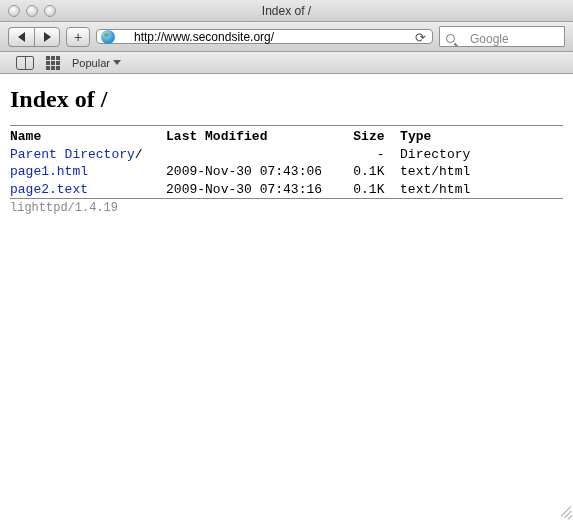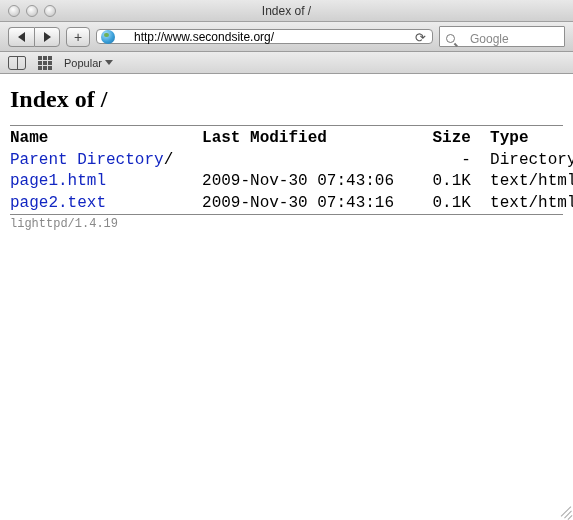--- a/index.html
+++ b/index.html
@@ -138,21 +138,21 @@
 .search-ph {
   color: #888;
   font-size: 12px;
 }
 .bookbar {
   height: 22px;
   background: linear-gradient(to bottom, #ececec, #d6d6d6);
   border-bottom: 1px solid #9c9c9c;
   display: flex;
   align-items: center;
-  padding: 0 8px;
+  padding: 0 16px;
   gap: 12px;
 }
 .book-icon {
   width: 18px; height: 14px;
   border: 1.2px solid #555;
   border-radius: 2px 2px 3px 3px;
   position: relative;
 }
 .book-icon::before {
   content: "";
@@ -210,21 +210,21 @@
   color: #000;
   margin-bottom: 12px;
 }
 hr {
   border: none;
   border-top: 1px solid #888;
   margin-bottom: 2px;
 }
 .listing {
   font-family: "Courier New", monospace;
-  font-size: 16px;
+  font-size: 13px;
   white-space: pre;
   line-height: 1.35;
   color: #000;
 }
 .listing .hdr { font-weight: bold; }
 .listing a { color: #1226c2; text-decoration: none; }
 .server {
   font-family: "Courier New", monospace;
   font-size: 12px;
   color: #888;

